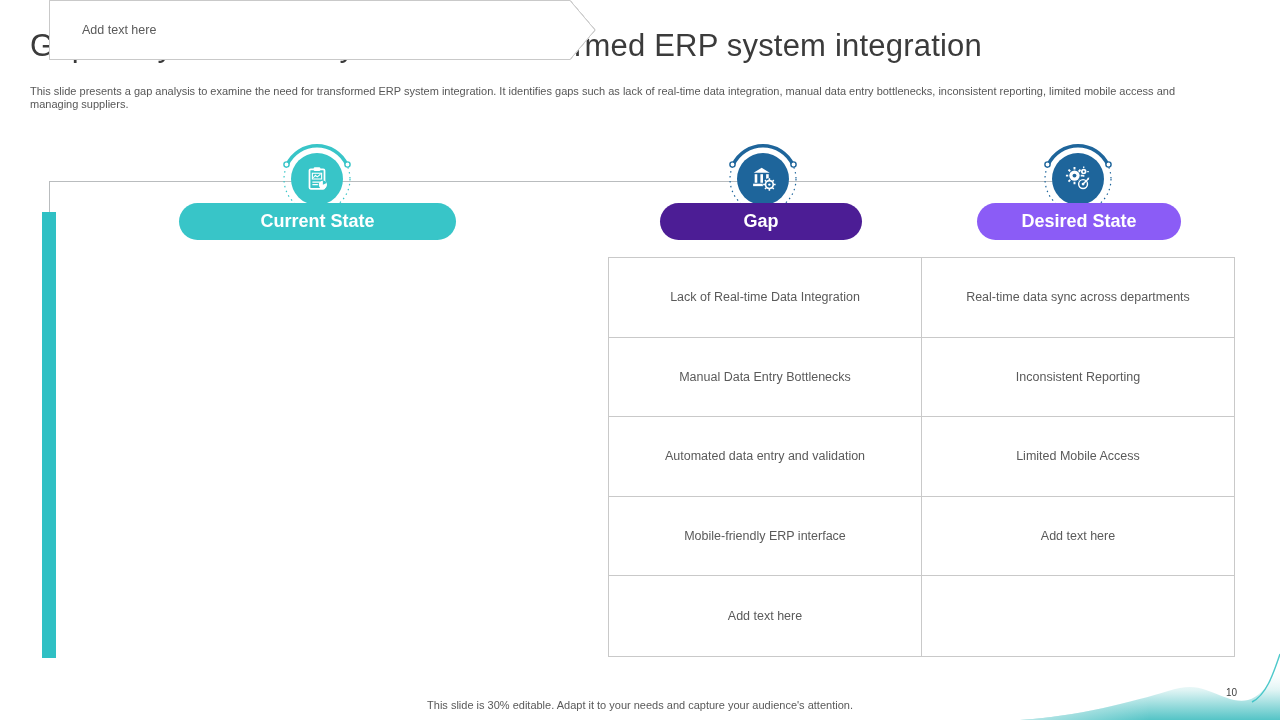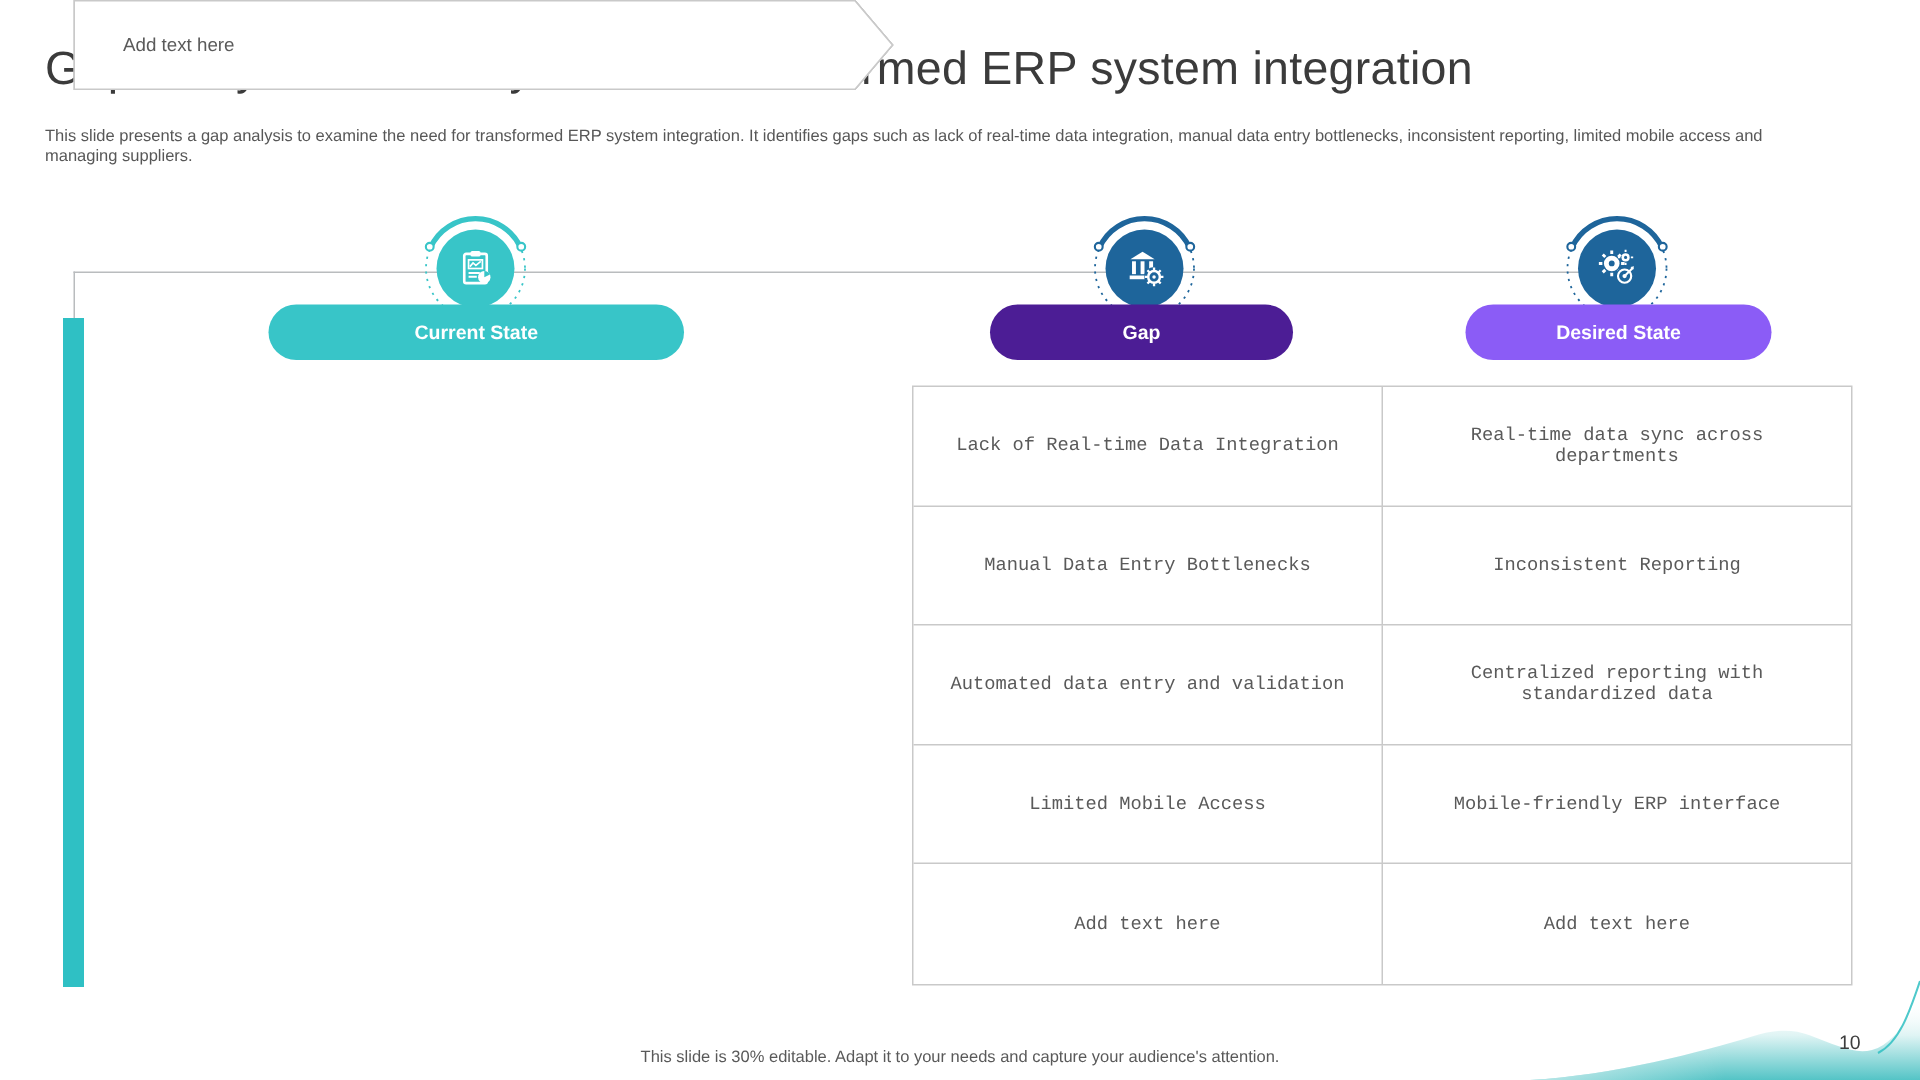--- a/index.html
+++ b/index.html
@@ -17,48 +17,48 @@
   .vline{position:absolute;left:49px;top:181px;width:1px;height:476px;background:#b9bcbe;}
   .accent-bar{position:absolute;left:42px;top:212px;width:14px;height:446px;background:#2fc0c4;}
 
   
   .badge{position:absolute;top:141px;width:76px;height:76px;}
   .badge.current{left:279px;} .badge.gap{left:725px;} .badge.desired{left:1040px;}
 
   
   .pill{position:absolute;top:203px;height:37px;border-radius:18.5px;
         display:flex;align-items:center;justify-content:center;
-        color:#fff;font-size:13px;font-weight:bold;}
+        color:#fff;font-size:18px;font-weight:bold;}
   .pill.current{left:179px;width:277px;background:#38c5c8;}
   .pill.gap{left:660px;width:202px;background:#4c1d95;}
   .pill.desired{left:977px;width:204px;background:#8b5cf6;}
 
   
   .arrow-row{position:absolute;left:49px;width:547px;height:60px;}
   .arrow-row:nth-of-type(1){top:266px;} .arrow-row:nth-of-type(2){top:346px;}
   .arrow-row:nth-of-type(3){top:426px;} .arrow-row:nth-of-type(4){top:506px;}
   .arrow-row:nth-of-type(5){top:586px;}
   .arrow-row svg{position:absolute;left:0;top:0;}
   .arrow-label{position:absolute;left:33px;top:0;height:100%;display:flex;align-items:center;
                font-size:12.5px;color:#5a5a5a;}
 
   
   .gap-table{position:absolute;left:608px;top:257px;width:627px;height:400px;
              border:1px solid #c9c9c9;box-sizing:border-box;
              display:grid;grid-template-columns:313px 1fr;grid-auto-rows:79.6px;}
   .cell{display:flex;align-items:center;justify-content:center;text-align:center;
         font-size:12.5px;color:#5a5a5a;box-sizing:border-box;
-        border-bottom:1px solid #c9c9c9;padding:0 18px;font-family:Liberation Mono, monospace;}
+        border-bottom:1px solid #c9c9c9;padding:0 18px;}
   .cell:nth-child(odd){border-right:1px solid #c9c9c9;}
   .cell:nth-child(9),.cell:nth-child(10){border-bottom:none;}
 
   
   .footer{position:absolute;left:0;right:0;top:699px;text-align:center;
           font-size:11px;color:#595959;}
-  .page-number{position:absolute;left:1226px;top:687px;font-size:13px;color:#3d3d3d;}
+  .page-number{position:absolute;left:1226px;top:687px;font-size:10px;color:#3d3d3d;}
 
   
   .wave{position:absolute;right:0;bottom:0;width:260px;height:75px;}
 </style>
 </head>
 <body>
 
 <div class="slide">
 
   <h1 class="title">Gap analysis to identify need of transformed ERP system integration</h1>
@@ -179,21 +179,20 @@
     </svg>
     <span class="arrow-label">Add text here</span>
   </div>
 
   <div class="gap-table">
     <div class="cell">Lack of Real-time Data Integration</div>
     <div class="cell">Real-time data sync across departments</div>
     <div class="cell">Manual Data Entry Bottlenecks</div>
     <div class="cell">Inconsistent Reporting</div>
     <div class="cell">Automated data entry and validation</div>
-    <div class="cell">Centralized reporting with standardized data</div>
     <div class="cell">Limited Mobile Access</div>
     <div class="cell">Mobile-friendly ERP interface</div>
     <div class="cell">Add text here</div>
     <div class="cell">Add text here</div>
   </div>
 
   <svg class="wave" viewBox="0 0 260 75">
     <defs>
       <linearGradient id="wg" x1="0" y1="0" x2="0" y2="1">
         <stop offset="0" stop-color="#ffffff" stop-opacity="0"></stop>

